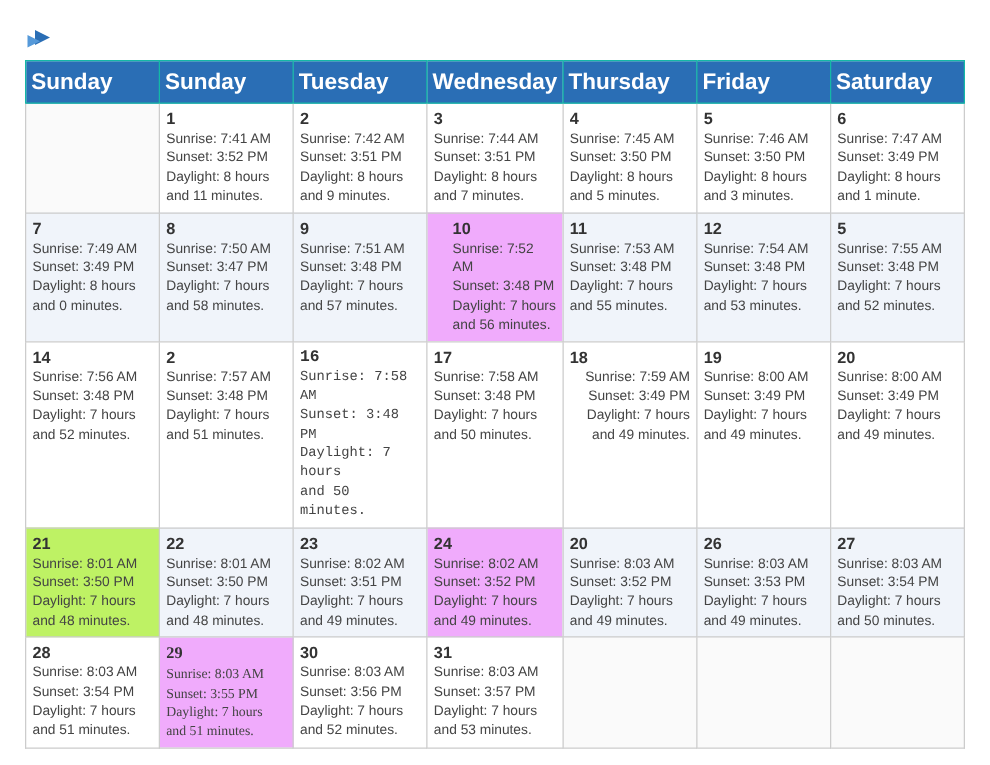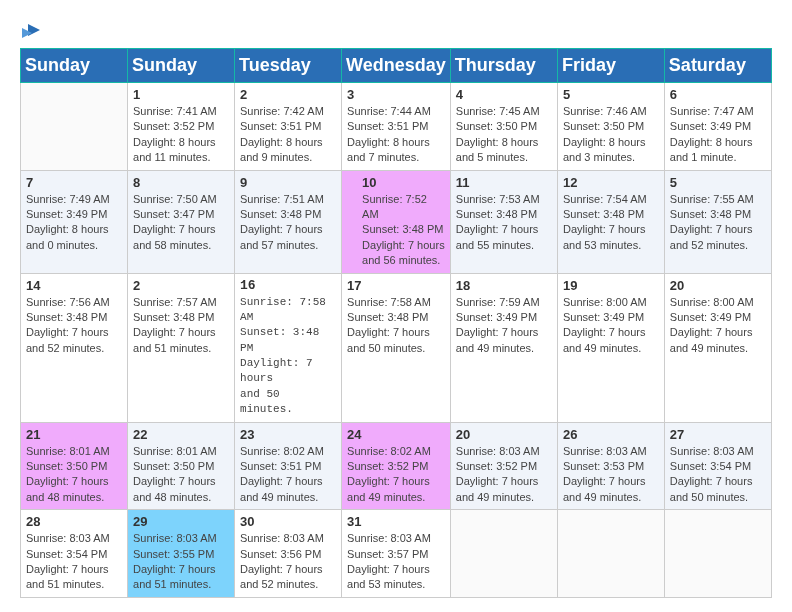--- a/index.html
+++ b/index.html
@@ -250,42 +250,42 @@
         </td>
         <td style="background-color: rgb(255, 255, 255);">
           <span class="day-number">17</span>
           <div class="cell-content" style="white-space: pre-line;">Sunrise: 7:58 AM
 Sunset: 3:48 PM
 Daylight: 7 hours
 and 50 minutes.</div>
         </td>
         <td style="background-color: rgb(255, 255, 255);">
           <span class="day-number">18</span>
-          <div class="cell-content" style="white-space: pre-line;">Sunrise: 7:59 AM
+          <div class="cell-content" style="white-space: pre-line; text-align: right;">Sunrise: 7:59 AM
 Sunset: 3:49 PM
 Daylight: 7 hours
 and 49 minutes.</div>
         </td>
         <td style="background-color: rgb(255, 255, 255);">
           <span class="day-number">19</span>
           <div class="cell-content" style="white-space: pre-line;">Sunrise: 8:00 AM
 Sunset: 3:49 PM
 Daylight: 7 hours
 and 49 minutes.</div>
         </td>
         <td style="background-color: rgb(255, 255, 255);">
           <span class="day-number">20</span>
           <div class="cell-content" style="white-space: pre-line;">Sunrise: 8:00 AM
 Sunset: 3:49 PM
 Daylight: 7 hours
 and 49 minutes.</div>
         </td>
       </tr>
       <tr>
-        <td style="background-color: #f0abfc; margin-top: 40px;">
+        <td style="background-color: #bef264; margin-top: 40px;">
           <span class="day-number">21</span>
           <div class="cell-content" style="white-space: pre-line;">Sunrise: 8:01 AM
 Sunset: 3:50 PM
 Daylight: 7 hours
 and 48 minutes.</div>
         </td>
         <td style="background-color: rgb(240, 244, 250);">
           <span class="day-number">22</span>
           <div class="cell-content" style="white-space: pre-line;">Sunrise: 8:01 AM
 Sunset: 3:50 PM
@@ -329,21 +329,21 @@
         </td>
       </tr>
       <tr>
         <td style="background-color: rgb(255, 255, 255);">
           <span class="day-number">28</span>
           <div class="cell-content" style="white-space: pre-line;">Sunrise: 8:03 AM
 Sunset: 3:54 PM
 Daylight: 7 hours
 and 51 minutes.</div>
         </td>
-        <td style="background-color: #7dd3fc;">
+        <td style="background-color: #f0abfc; font-family: Liberation Serif, serif;">
           <span class="day-number">29</span>
           <div class="cell-content" style="white-space: pre-line;">Sunrise: 8:03 AM
 Sunset: 3:55 PM
 Daylight: 7 hours
 and 51 minutes.</div>
         </td>
         <td style="background-color: rgb(255, 255, 255);">
           <span class="day-number">30</span>
           <div class="cell-content" style="white-space: pre-line;">Sunrise: 8:03 AM
 Sunset: 3:56 PM

